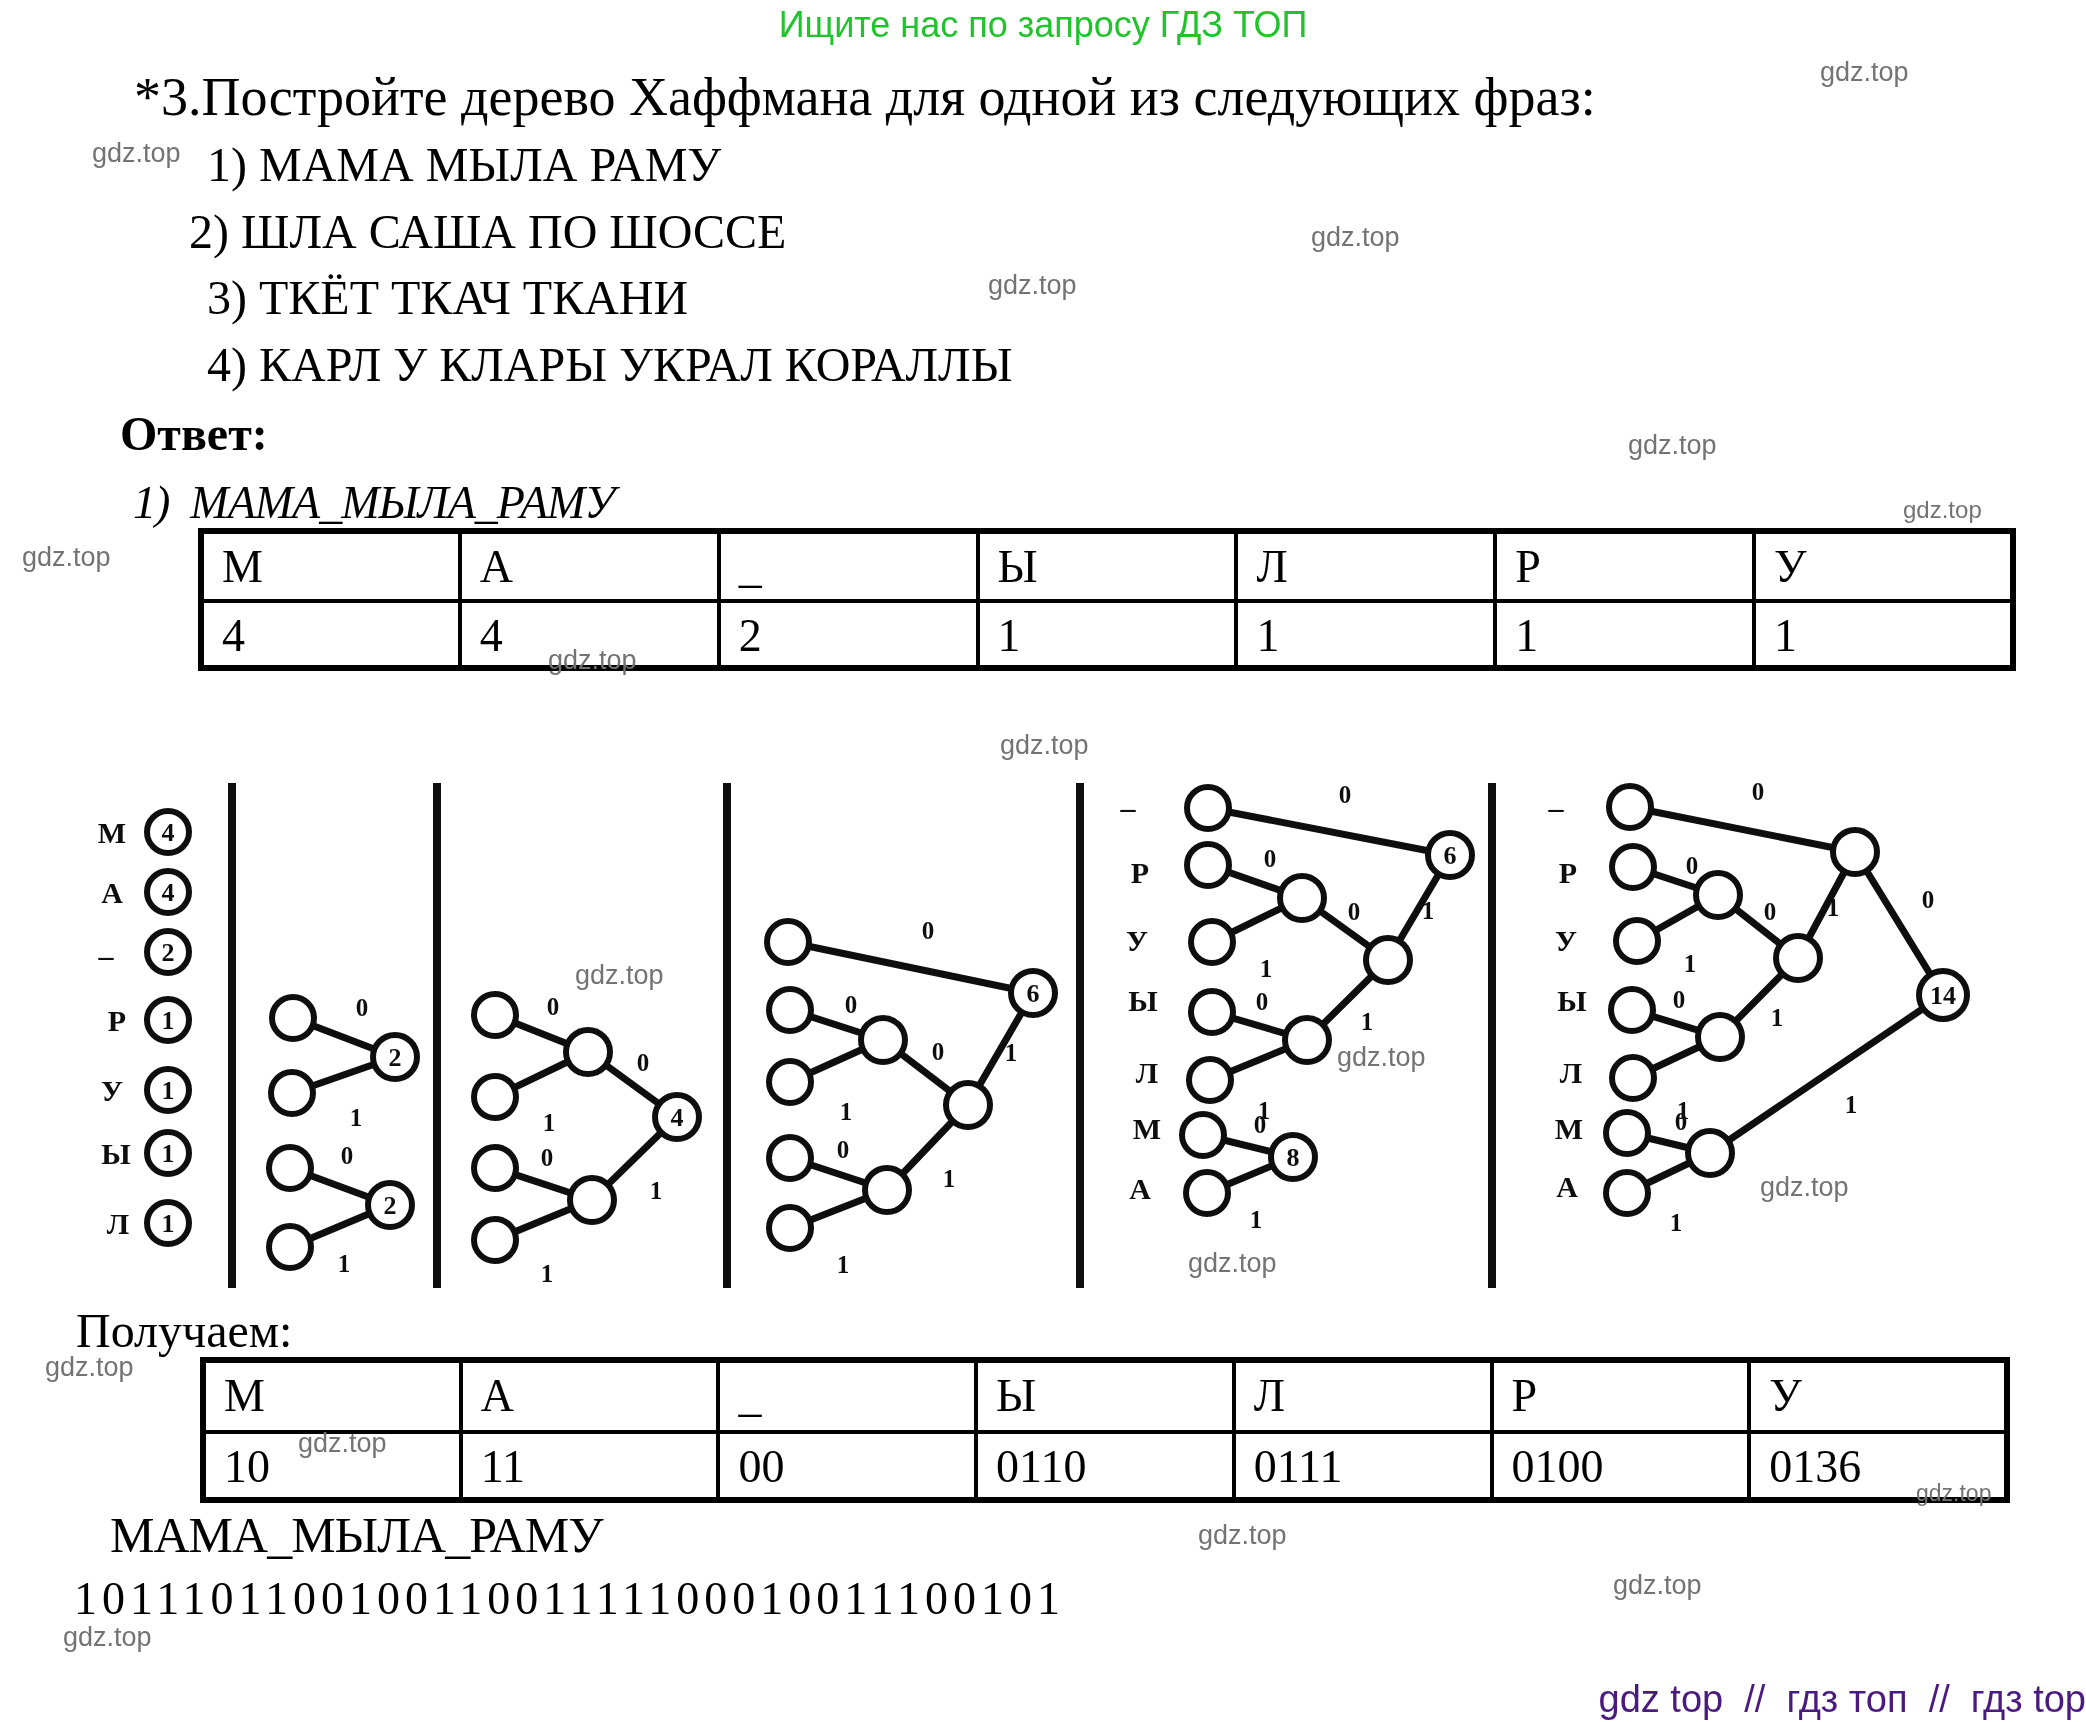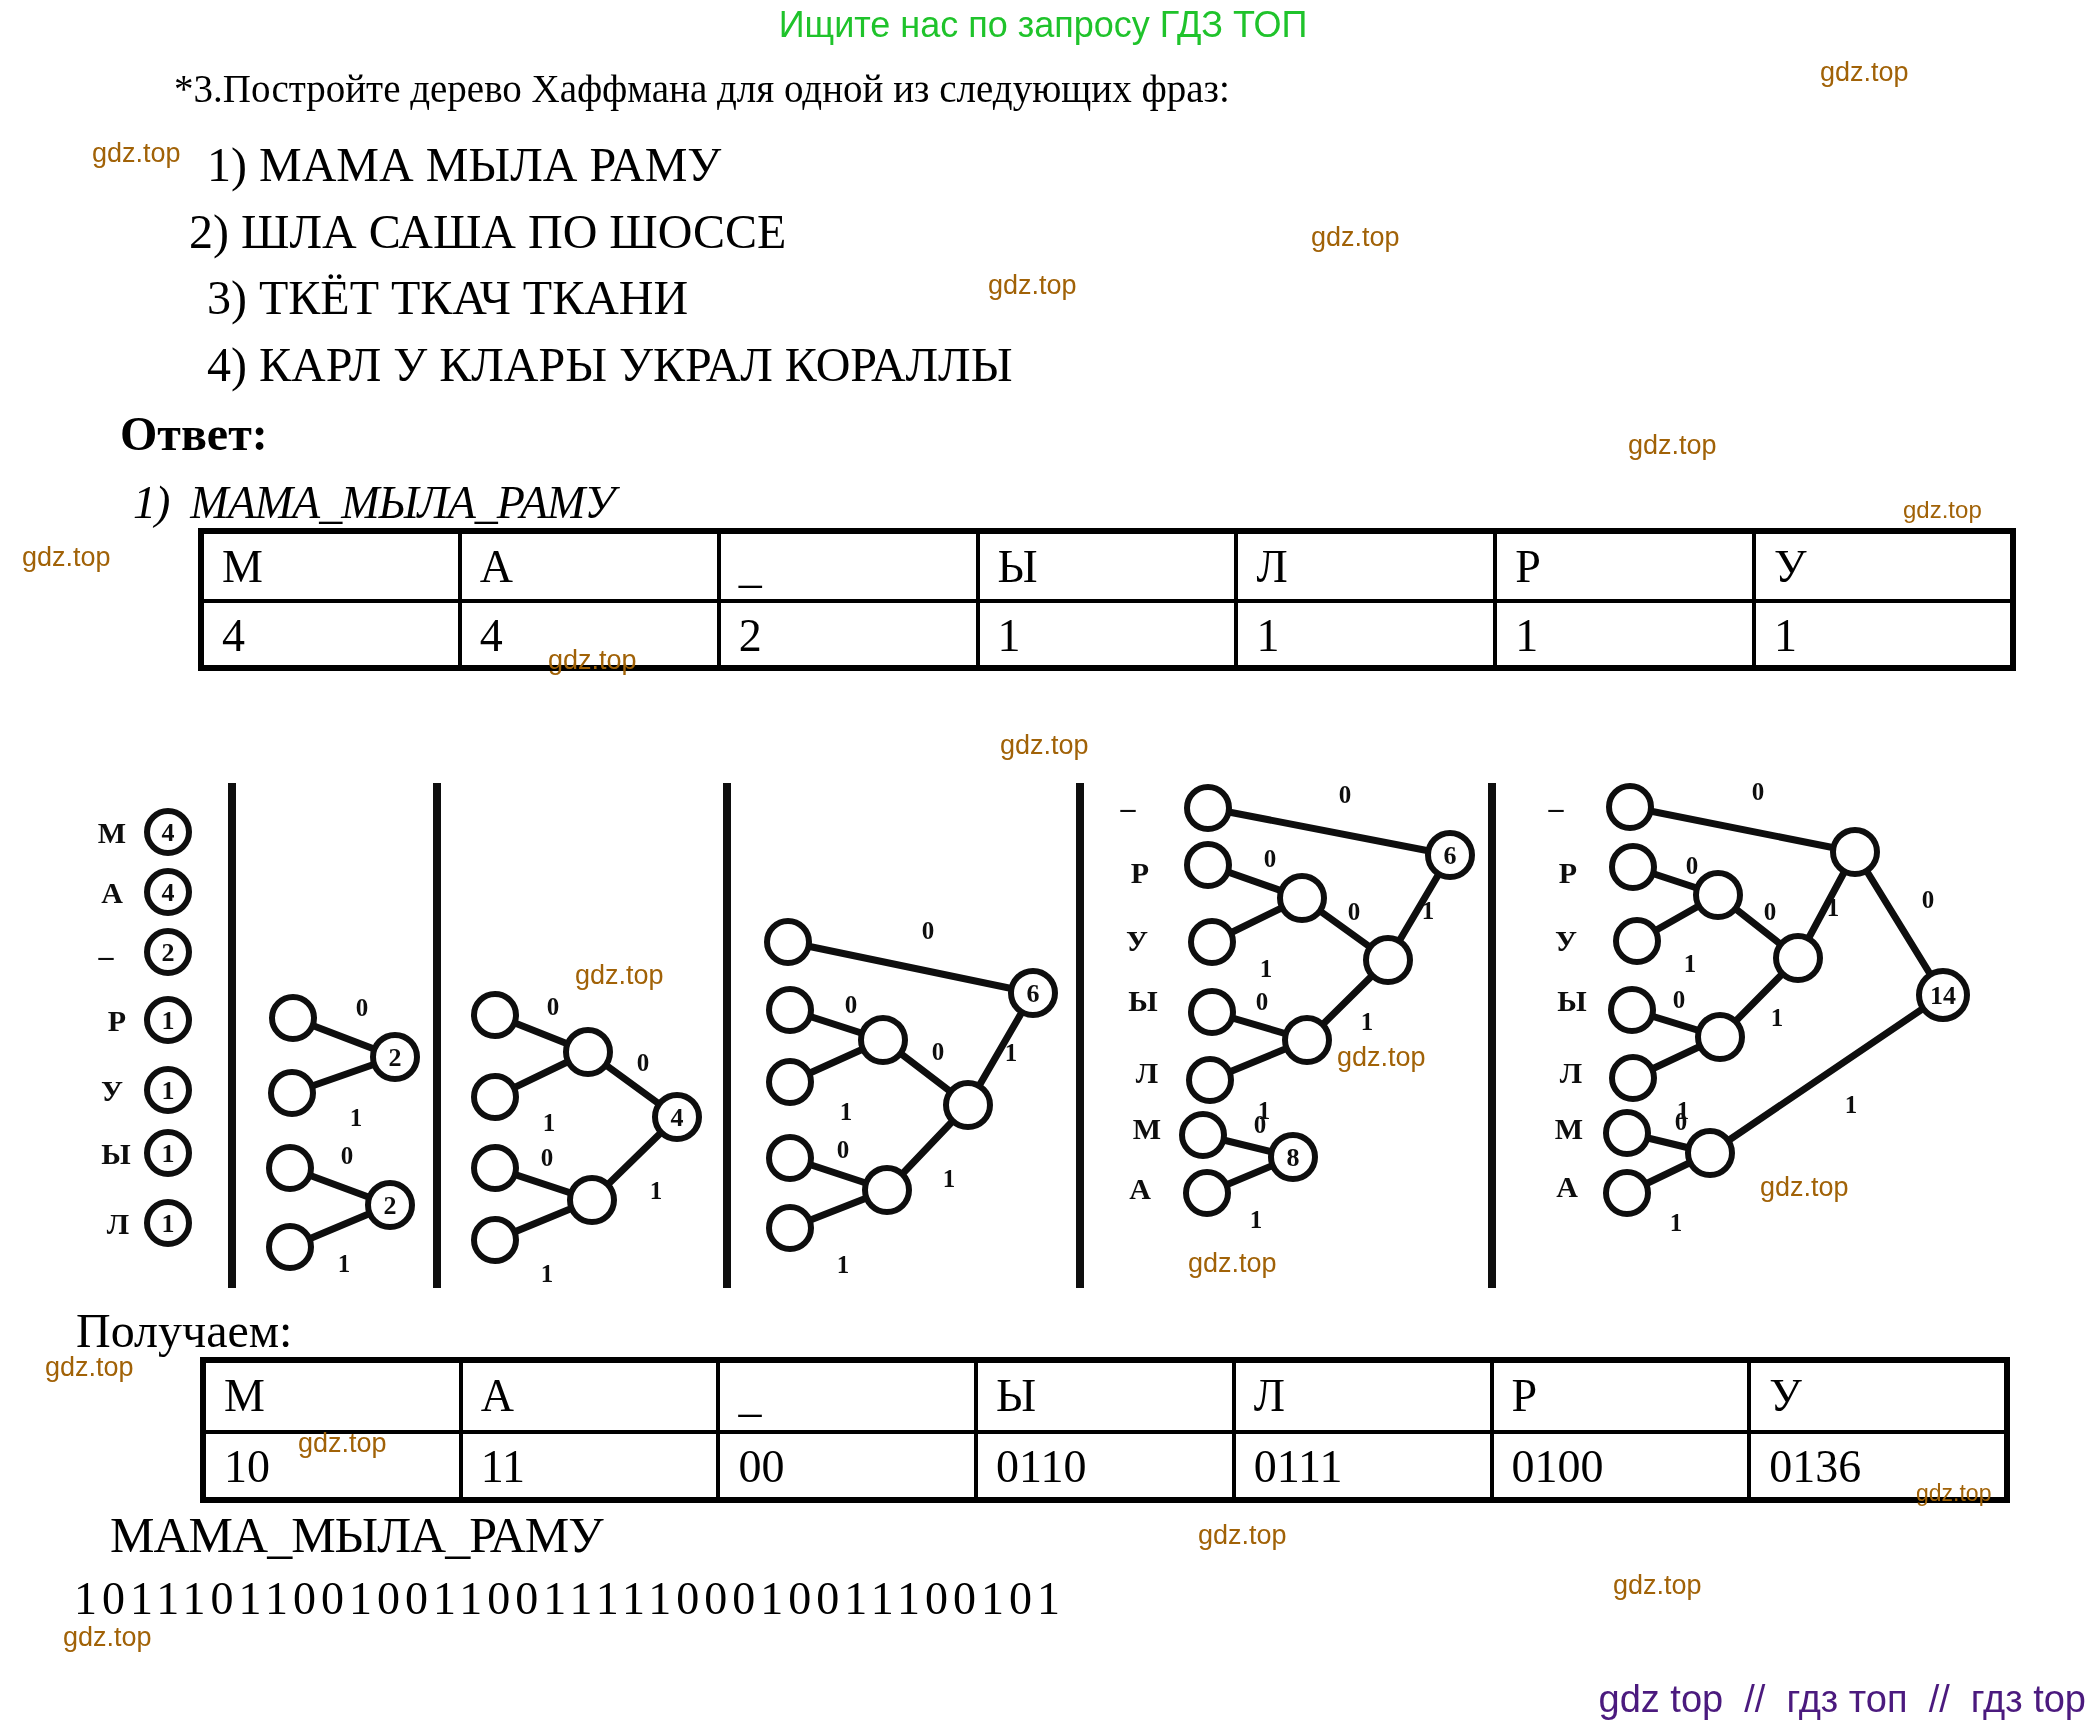--- a/index.html
+++ b/index.html
@@ -1,24 +1,24 @@
 <!DOCTYPE html>
 <html><head>
 <meta charset="utf-8">
 <style>
   html,body{margin:0;padding:0;background:#ffffff;}
   .page{position:relative;width:2086px;height:1722px;background:#ffffff;overflow:hidden;
         font-family:"Liberation Serif",serif;color:#000;}
   .abs{position:absolute;white-space:pre;}
   .promo{position:absolute;left:0;top:4px;width:100%;text-align:center;
          font:36px "Liberation Sans",sans-serif;font-weight:500;}
-  .serif47{font-size:39px;margin-left:40px;}
+  .serif47{font-size:54px;}
   .serif48{font-size:48px;}
   .bold{font-weight:bold;}
-  .wm{position:absolute;font:27px "Liberation Sans",sans-serif;color:#a16207;white-space:pre;}
+  .wm{position:absolute;font:27px "Liberation Sans",sans-serif;color:#737373;white-space:pre;}
   table.grid{position:absolute;border-collapse:collapse;table-layout:fixed;border:6px solid #000;}
   table.grid td{border:4px solid #000;font:46px "Liberation Serif",serif;
                 padding:6px 0 0 18px;vertical-align:top;overflow:hidden;}
   .phrase{font-size:46px;letter-spacing:-1px;}
   .bits{font-size:46px;letter-spacing:5px;}
   .footer{position:absolute;left:0;top:1678px;width:100%;text-align:right;
           font:38px "Liberation Sans",sans-serif;white-space:pre;}
   svg.diag{position:absolute;left:0;top:760px;}
   svg.diag .letter{font:bold 30px "Liberation Serif",serif;text-anchor:middle;dominant-baseline:central;}
   svg.diag .nodeNum{font:bold 26px "Liberation Serif",serif;text-anchor:middle;dominant-baseline:central;}

